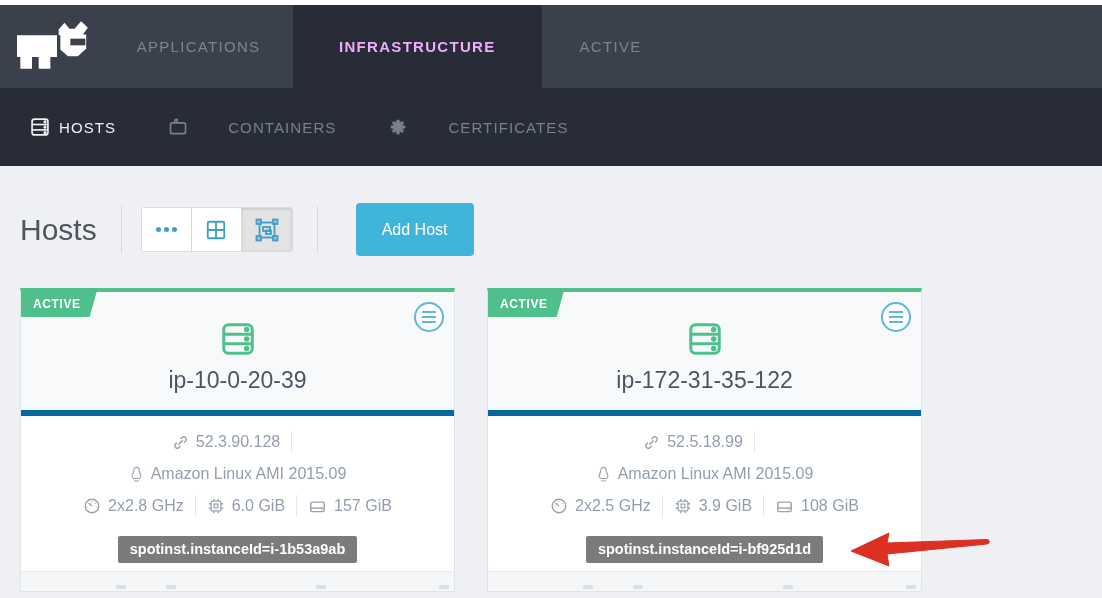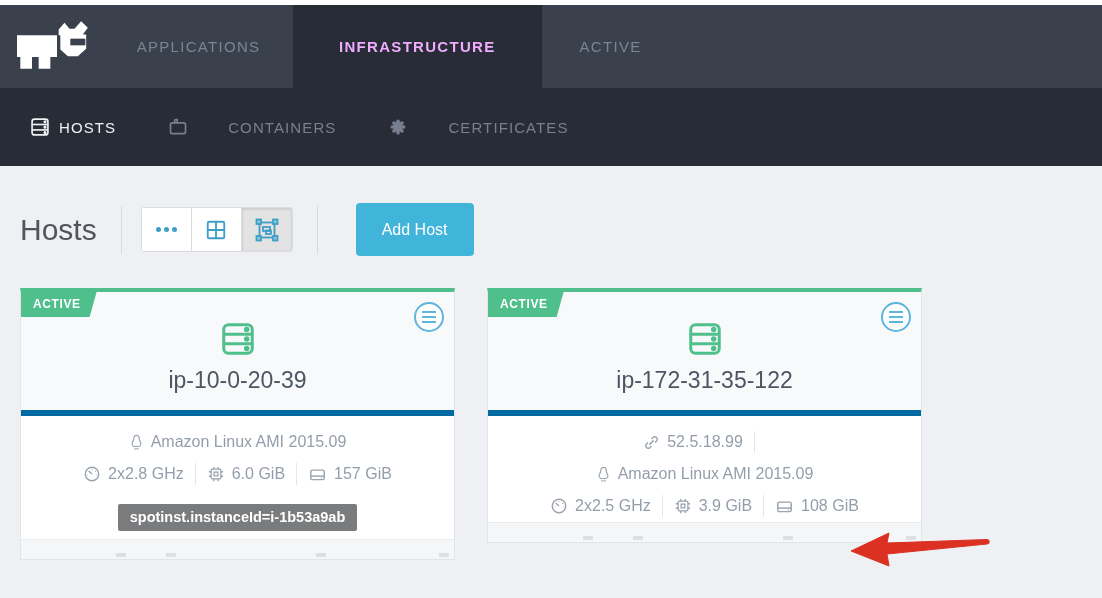--- a/index.html
+++ b/index.html
@@ -199,20 +199,33 @@
             <circle cx="17.5" cy="12" r="0.8" fill="#4fc08c"></circle>
             <circle cx="17.5" cy="18" r="0.8" fill="#4fc08c"></circle>
           </svg>
         </span>
         <div class="host-name">ip-10-0-20-39</div>
       </div>
       <div class="card-body">
         <div class="spec-row">
           <span class="spec-item">
             <span class="spec-icon">
+              <svg width="17" height="17" viewBox="0 0 24 24" fill="none" stroke="#9aa3ae" stroke-width="2">
+                <path d="M9 15 L15 9"></path>
+                <path d="M7 12 l-2.5 2.5 a3.6 3.6 0 0 0 5 5 L12 17"></path>
+                <path d="M17 12 l2.5 -2.5 a3.6 3.6 0 0 0 -5 -5 L12 7"></path>
+              </svg>
+            </span>
+            <span>52.3.90.128</span>
+          </span>
+          <span class="spec-sep"></span>
+        </div>
+        <div class="spec-row">
+          <span class="spec-item">
+            <span class="spec-icon">
               <svg width="15" height="17" viewBox="0 0 20 24" fill="none" stroke="#9aa3ae" stroke-width="1.6">
                 <path d="M10 2 c-2.6 0 -3.8 1.8 -3.8 4.2 c0 2 -0.9 3.8 -1.9 5.6 c-1 1.9 -0.4 4.6 2 5.8 h7.4 c2.4 -1.2 3 -3.9 2 -5.8 c-1 -1.8 -1.9 -3.6 -1.9 -5.6 c0 -2.4 -1.2 -4.2 -3.8 -4.2 z"></path>
                 <path d="M6.5 21 h7" stroke-width="1.4"></path>
               </svg>
             </span>
             <span>Amazon Linux AMI 2015.09</span>
           </span>
         </div>
         <div class="spec-row">
           <span class="spec-item">
@@ -338,20 +351,23 @@
             <span class="spec-icon">
               <svg width="19" height="19" viewBox="0 0 24 24" fill="none" stroke="#9aa3ae" stroke-width="1.8">
                 <rect x="3.5" y="6.5" width="17" height="12" rx="2"></rect>
                 <line x1="3.5" y1="14" x2="20.5" y2="14"></line>
                 <circle cx="17" cy="16.3" r="0.7" fill="#9aa3ae" stroke="none"></circle>
               </svg>
             </span>
             <span>108 GiB</span>
           </span>
         </div>
+        <div>
+          <span class="tag">spotinst.instanceId=i-bf925d1d</span>
+        </div>
       </div>
       <div class="card-footer">
         <span class="mark" style="left:95px"></span>
         <span class="mark" style="left:145px"></span>
         <span class="mark" style="left:295px"></span>
         <span class="mark" style="left:418px"></span>
       </div>
     </div>
 
   </div>

